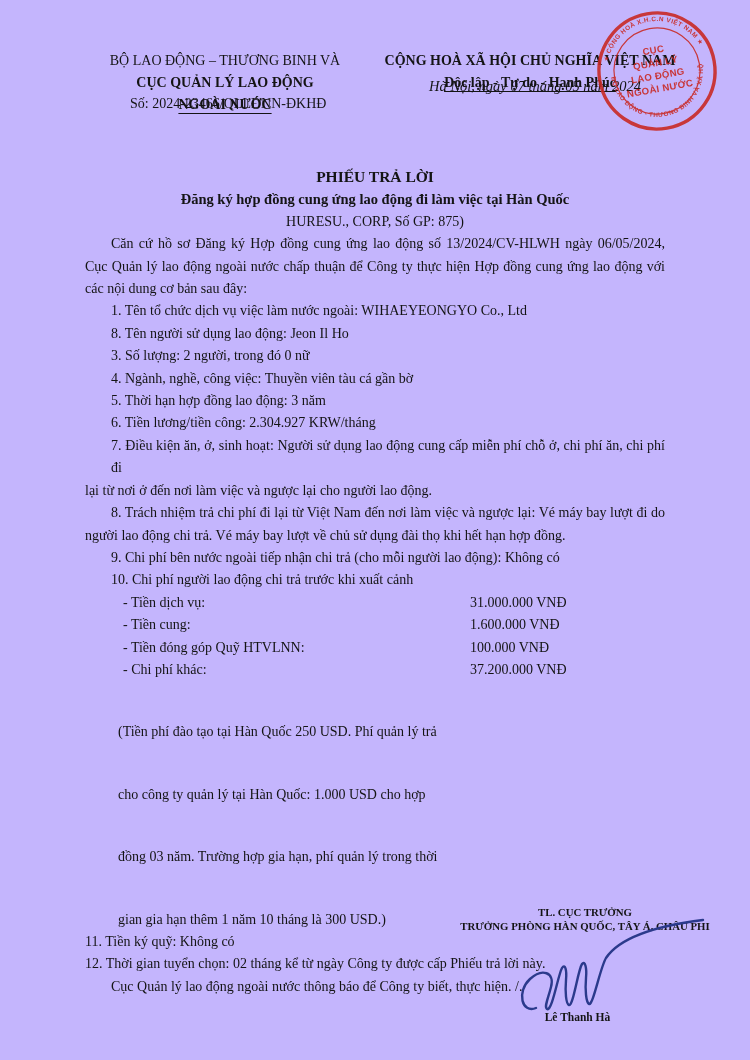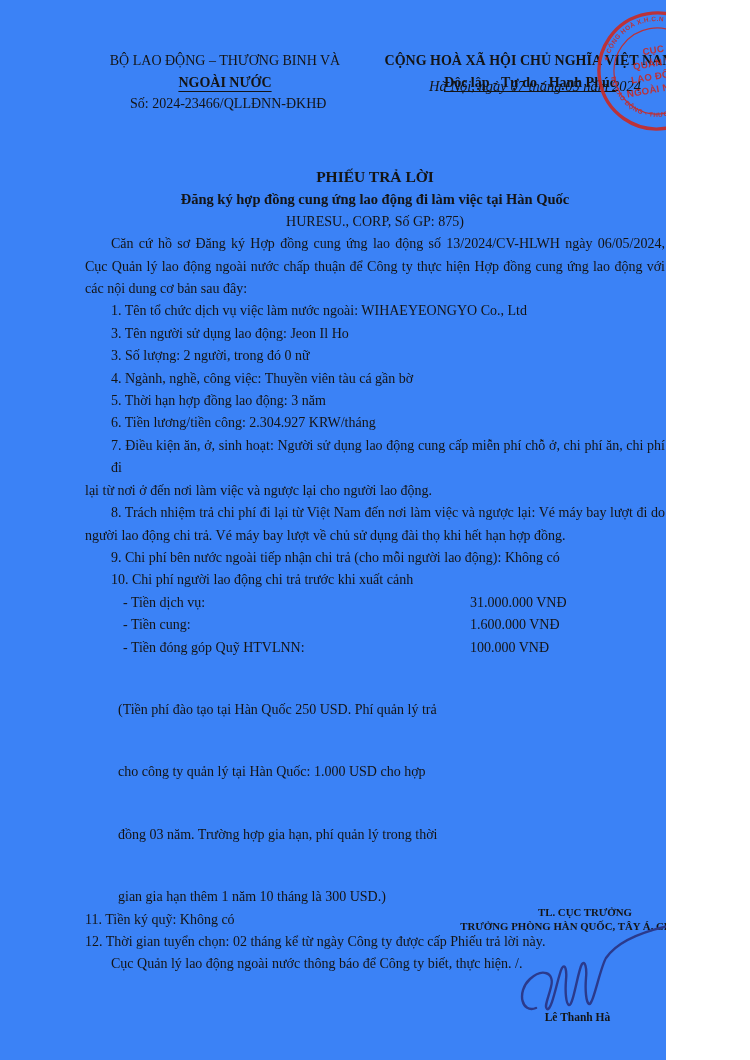--- a/index.html
+++ b/index.html
@@ -1,21 +1,21 @@
 <!DOCTYPE html>
 <html style="--stamp-color: #c92a25;"><head>
 <meta charset="utf-8">
 <style>
   html,body{margin:0;padding:0;}
   body{
     width:750px;height:1060px;background:#ffffff;color:#141414;
     font-family:"Liberation Serif","DejaVu Serif",serif;
     -webkit-font-smoothing:antialiased;
   }
-  .page{position:relative;width:666px;height:1060px;overflow:hidden;background:#3b82f6;}
+  .page{position:relative;width:750px;height:1060px;overflow:hidden;background:#c4b5fd;}
 
   
   .hdr{position:absolute;top:50px;left:0;width:750px;font-size:14px;line-height:22px;}
   .hdr-left{position:absolute;left:85px;top:0;width:280px;text-align:center;}
   .hdr-right{position:absolute;left:370px;top:0;width:320px;text-align:center;}
   .b{font-weight:bold;}
   .u{text-decoration:underline;text-underline-offset:4px;text-decoration-thickness:1px;}
   .date-line{position:absolute;left:390px;top:78px;width:290px;text-align:center;font-style:italic;font-size:14.5px;}
   .doc-number{position:absolute;left:130px;top:96px;font-size:14px;}
 
@@ -46,20 +46,21 @@
   .sig-name{position:absolute;top:106px;left:0;width:315px;text-align:center;font-weight:bold;font-size:11.5px;}
 </style>
 </head>
 <body>
 
 <div class="page">
 
   <div class="hdr">
     <div class="hdr-left">
       <div class="c">BỘ LAO ĐỘNG – THƯƠNG BINH VÀ</div>
+      <div class="c b">CỤC QUẢN LÝ LAO ĐỘNG</div>
       <div class="c b u">NGOÀI NƯỚC</div>
     </div>
     <div class="hdr-right">
       <div class="c b">CỘNG HOÀ XÃ HỘI CHỦ NGHĨA VIỆT NAM</div>
       <div class="c b u">Độc lập - Tự do - Hạnh Phúc</div>
     </div>
   </div>
   <div class="date-line">Hà Nội, ngày 07 tháng 05 năm 2024</div>
   <div class="doc-number">Số: 2024-23466/QLLĐNN-ĐKHĐ</div>
 
@@ -85,21 +86,21 @@
   <div class="content">
     <div class="doc-title">PHIẾU TRẢ LỜI</div>
     <div class="doc-subtitle">Đăng ký hợp đồng cung ứng lao động đi làm việc tại Hàn Quốc</div>
     <div class="c">HURESU., CORP, Số GP: 875)</div>
 
     <div class="jline indent">Căn cứ hồ sơ Đăng ký Hợp đồng cung ứng lao động số 13/2024/CV-HLWH ngày 06/05/2024,</div>
     <div class="jline">Cục Quản lý lao động ngoài nước chấp thuận để Công ty thực hiện Hợp đồng cung ứng lao động với</div>
     <div class="ln">các nội dung cơ bản sau đây:</div>
 
     <div class="ln indent">1. Tên tổ chức dịch vụ việc làm nước ngoài: WIHAEYEONGYO Co., Ltd</div>
-    <div class="ln indent">3. Tên người sử dụng lao động: Jeon Il Ho</div>
+    <div class="ln indent">8. Tên người sử dụng lao động: Jeon Il Ho</div>
     <div class="ln indent">3. Số lượng: 2 người, trong đó 0 nữ</div>
     <div class="ln indent">4. Ngành, nghề, công việc: Thuyền viên tàu cá gần bờ</div>
     <div class="ln indent">5. Thời hạn hợp đồng lao động: 3 năm</div>
     <div class="ln indent">6. Tiền lương/tiền công: 2.304.927 KRW/tháng</div>
 
     <div class="jline indent">7. Điều kiện ăn, ở, sinh hoạt: Người sử dụng lao động cung cấp miễn phí chỗ ở, chi phí ăn, chi phí đi</div>
     <div class="ln">lại từ nơi ở đến nơi làm việc và ngược lại cho người lao động.</div>
     <div class="jline indent">8. Trách nhiệm trả chi phí đi lại từ Việt Nam đến nơi làm việc và ngược lại: Vé máy bay lượt đi do</div>
     <div class="ln">người lao động chi trả. Vé máy bay lượt về chủ sử dụng đài thọ khi hết hạn hợp đồng.</div>
 
@@ -110,20 +111,24 @@
       <span class="ln">- Tiền dịch vụ:</span>
       <span class="fee-val">31.000.000 VNĐ</span>
     </div>
     <div class="fee-row">
       <span class="ln">- Tiền cung:</span>
       <span class="fee-val">1.600.000 VNĐ</span>
     </div>
     <div class="fee-row">
       <span class="ln">- Tiền đóng góp Quỹ HTVLNN:</span>
       <span class="fee-val">100.000 VNĐ</span>
+    </div>
+    <div class="fee-row">
+      <span class="ln">- Chi phí khác:</span>
+      <span class="fee-val">37.200.000 VNĐ</span>
     </div>
 
     <div class="ln note-ln">(Tiền phí đào tạo tại Hàn Quốc 250 USD. Phí quản lý trả</div>
     <div class="ln note-ln">cho công ty quản lý tại Hàn Quốc: 1.000 USD cho hợp</div>
     <div class="ln note-ln">đồng 03 năm. Trường hợp gia hạn, phí quản lý trong thời</div>
     <div class="ln note-ln">gian gia hạn thêm 1 năm 10 tháng là 300 USD.)</div>
 
     <div class="ln">11. Tiền ký quỹ: Không có</div>
     <div class="ln">12. Thời gian tuyển chọn: 02 tháng kể từ ngày Công ty được cấp Phiếu trả lời này.</div>
     <div class="ln indent">Cục Quản lý lao động ngoài nước thông báo để Công ty biết, thực hiện. /.</div>

